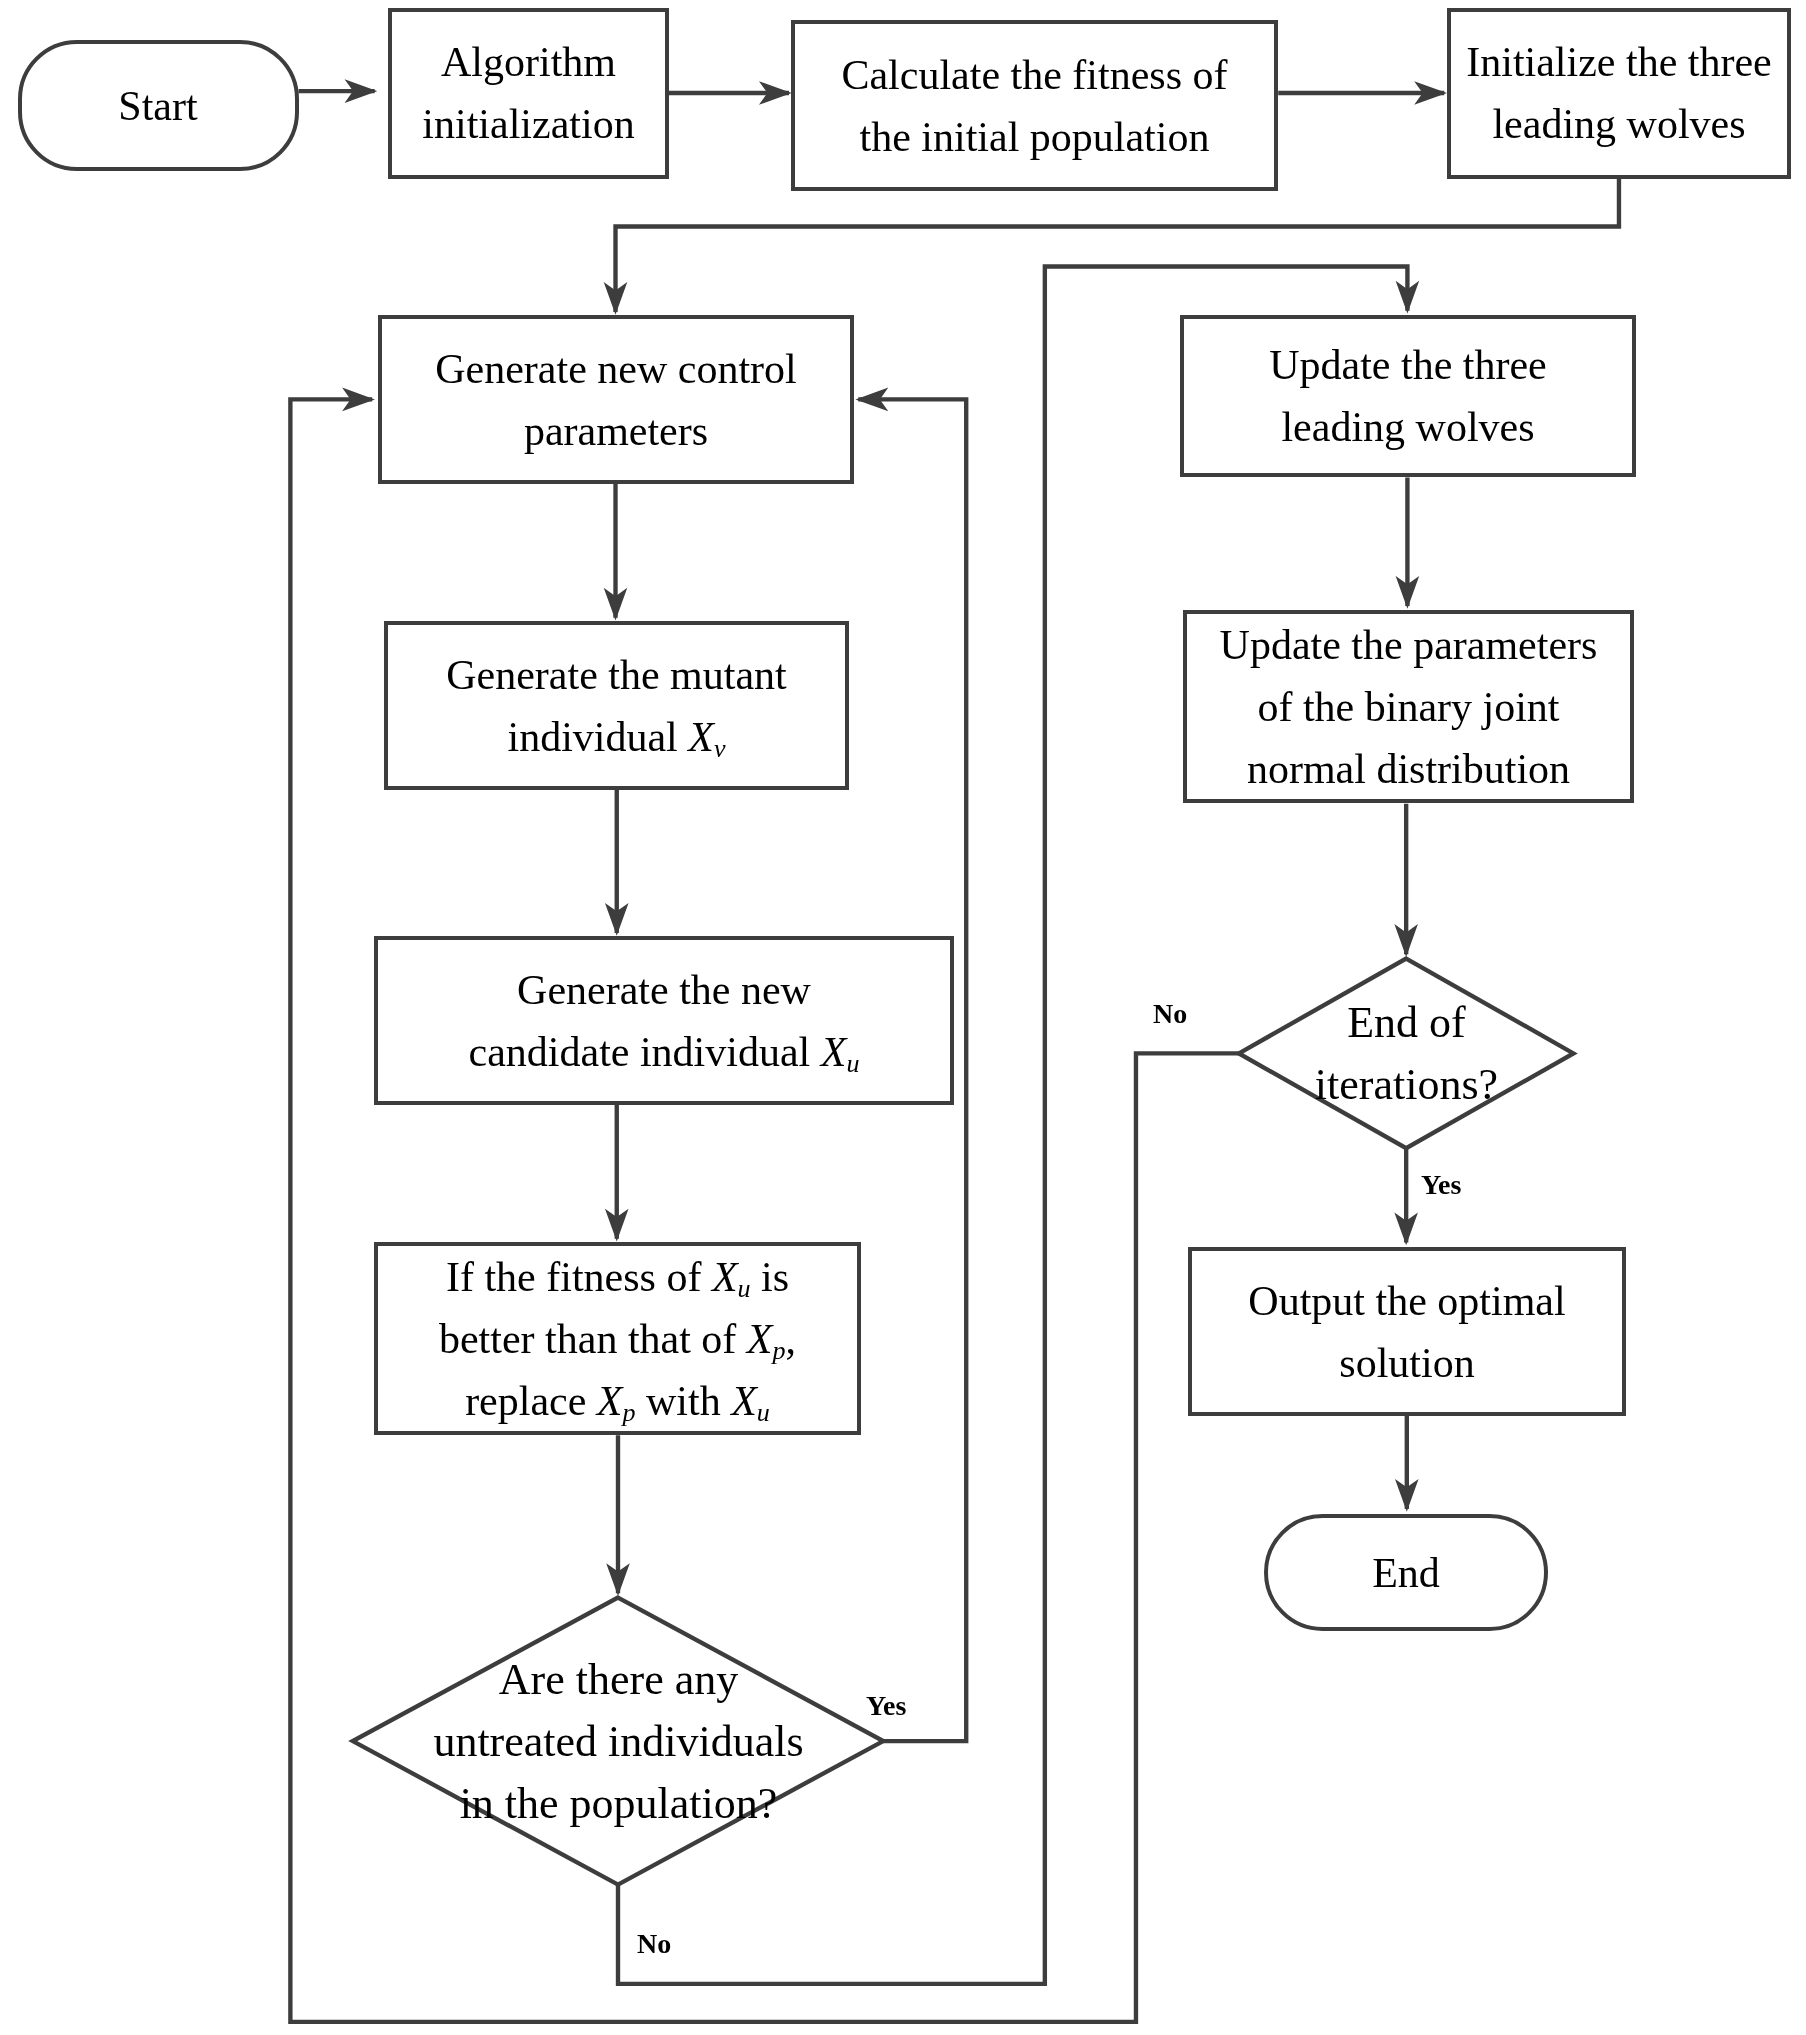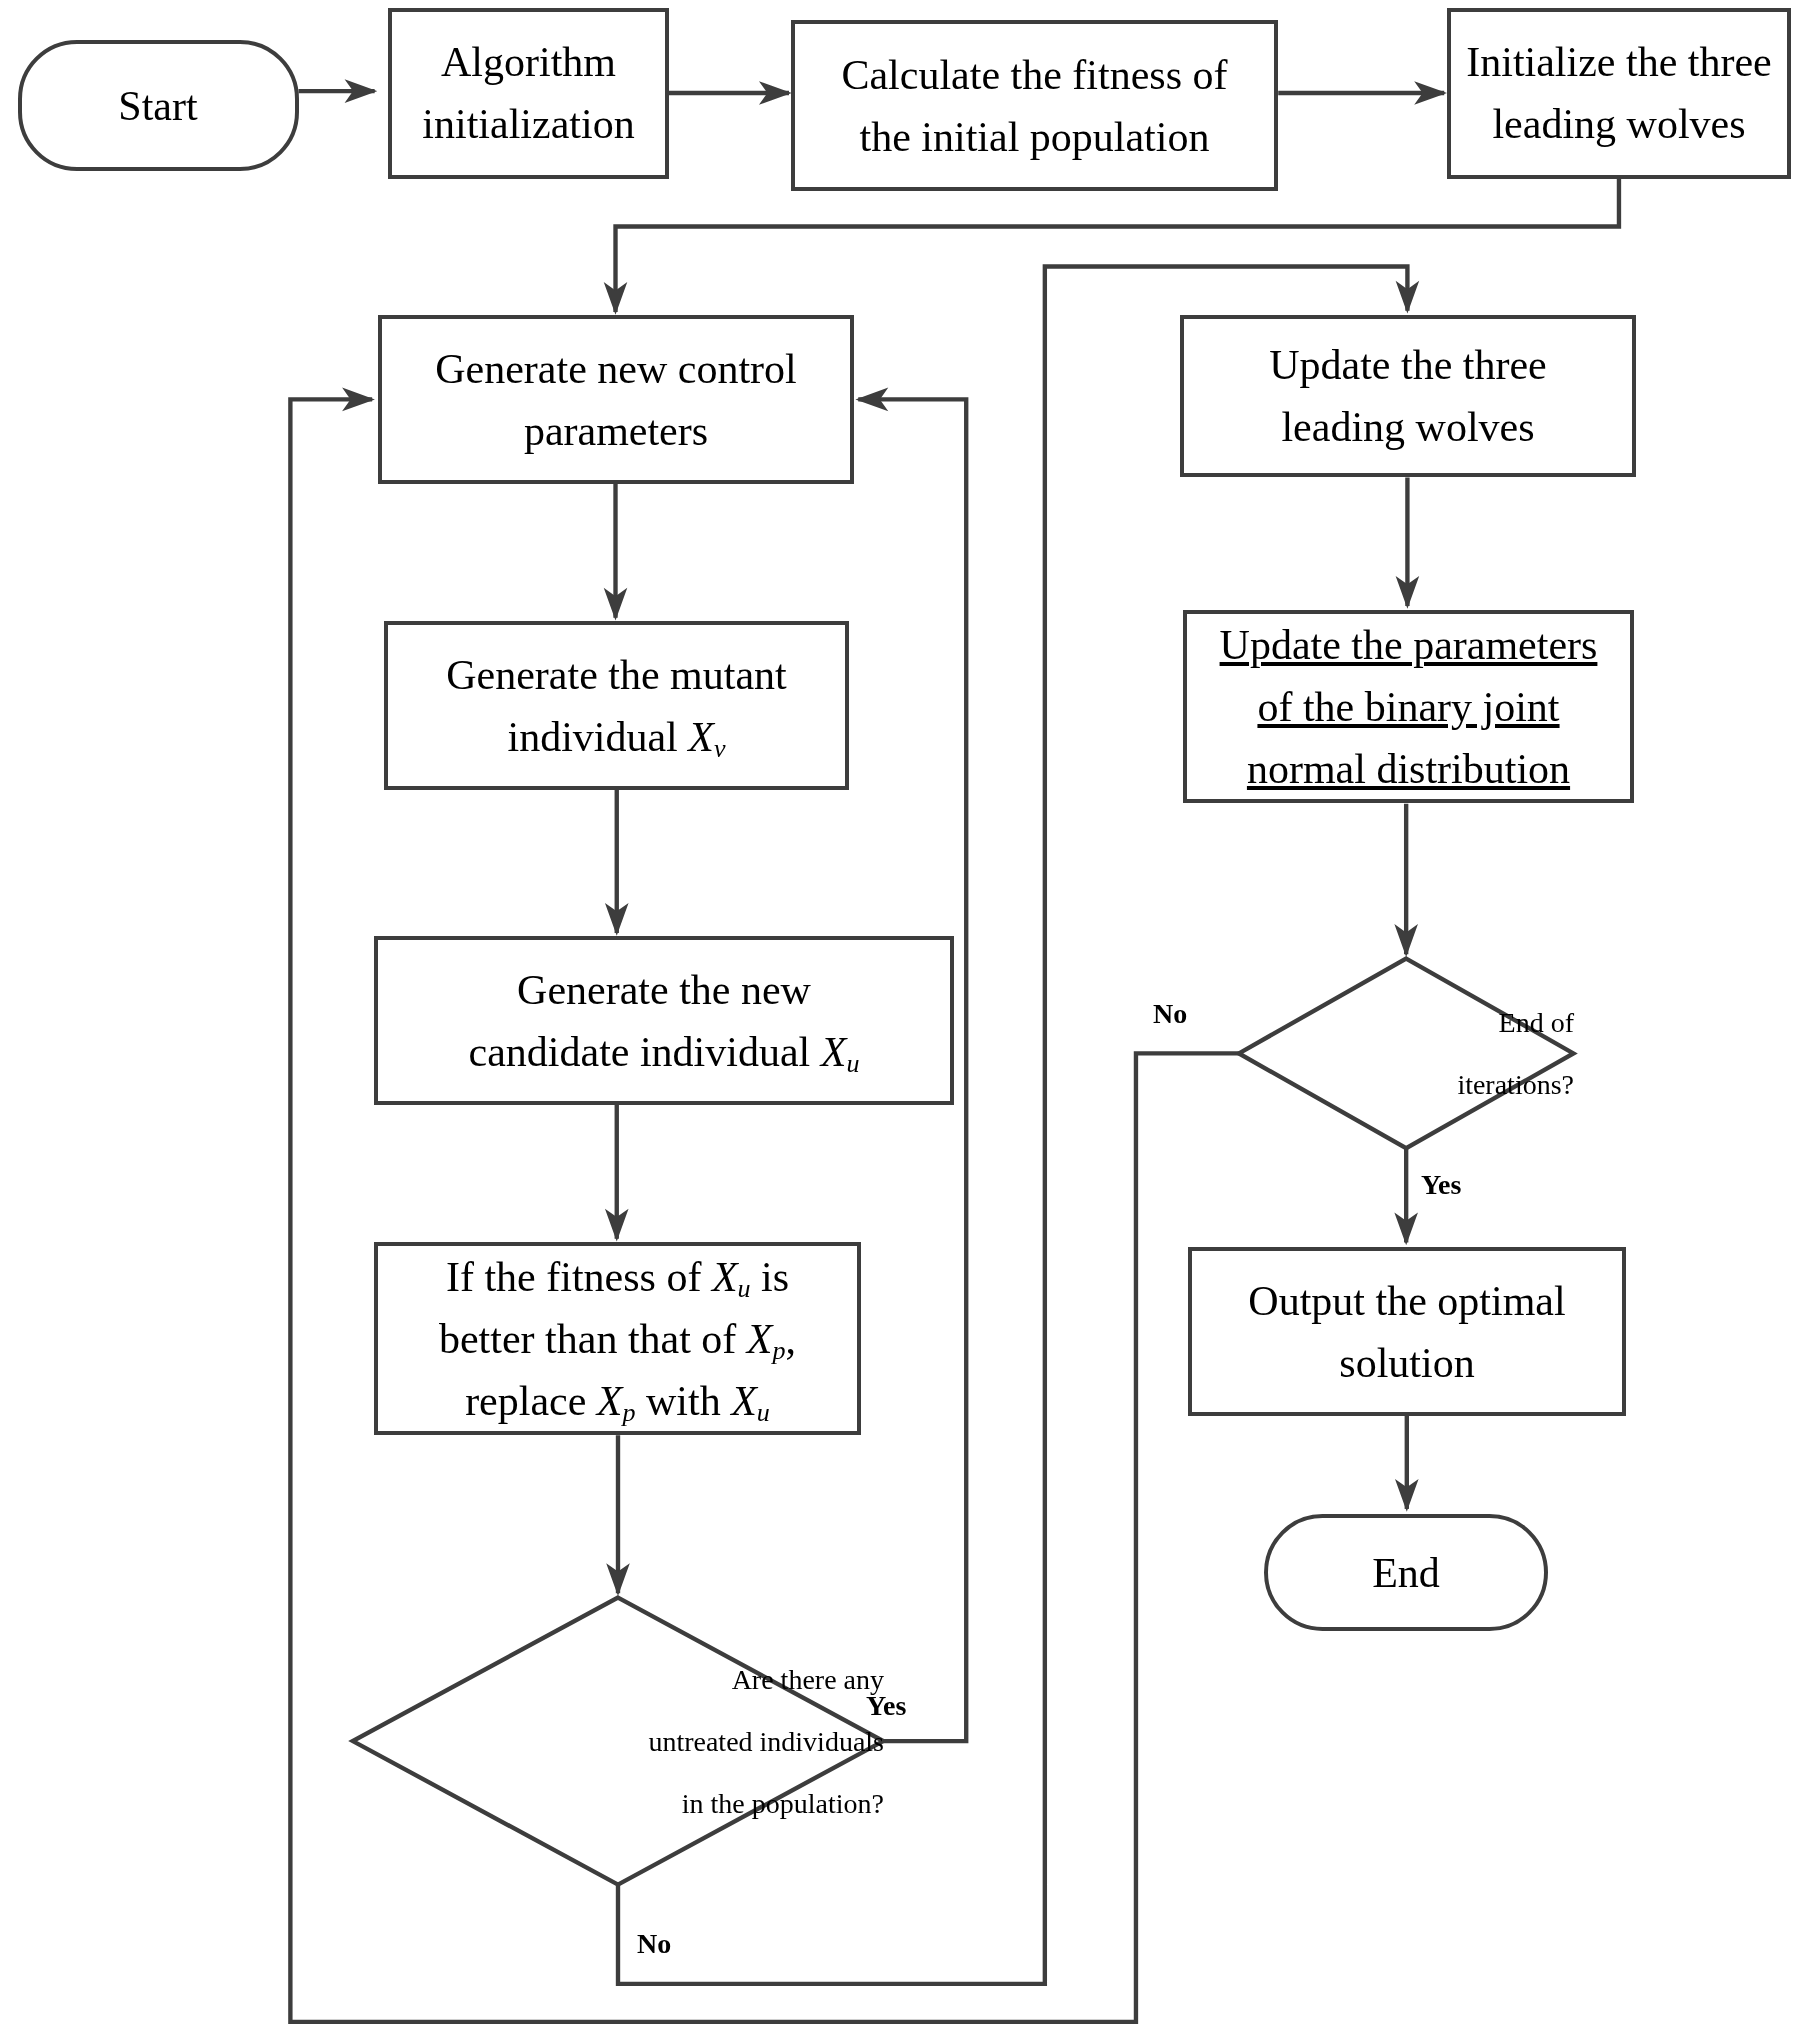--- a/index.html
+++ b/index.html
@@ -45,24 +45,24 @@
     text-align:center;
     font-size:42px;
     line-height:62px;
     white-space:pre;
   }
   .stadium{border-radius:59px;}
   .dtext{
     position:absolute;
     display:flex;
     flex-direction:column;
-    align-items:flex-end;
+    align-items:center;
     justify-content:center;
     text-align:center;
-    font-size:28px;
+    font-size:44px;
     line-height:62px;
     white-space:pre;
     background:transparent;
   }
   .edge-label{
     position:absolute;
     font-size:28px;
     line-height:46px;
     white-space:pre;
     font-weight:bold;
@@ -151,21 +151,21 @@
     <div>Are there any</div>
     <div>untreated individuals</div>
     <div>in the population?</div>
   </div>
 
   <div class="node" style="left:1180px;top:315px;width:456px;height:162px;">
     <div>Update the three</div>
     <div>leading wolves</div>
   </div>
 
-  <div class="node" style="left:1183px;top:610px;width:451px;height:193px;text-decoration:underline;">
+  <div class="node" style="left:1183px;top:610px;width:451px;height:193px;">
     <div>Update the parameters</div>
     <div>of the binary joint</div>
     <div>normal distribution</div>
   </div>
 
   <div class="dtext" style="left:1239px;top:959px;width:335px;height:190px;">
     <div>End of</div>
     <div>iterations?</div>
   </div>
 

